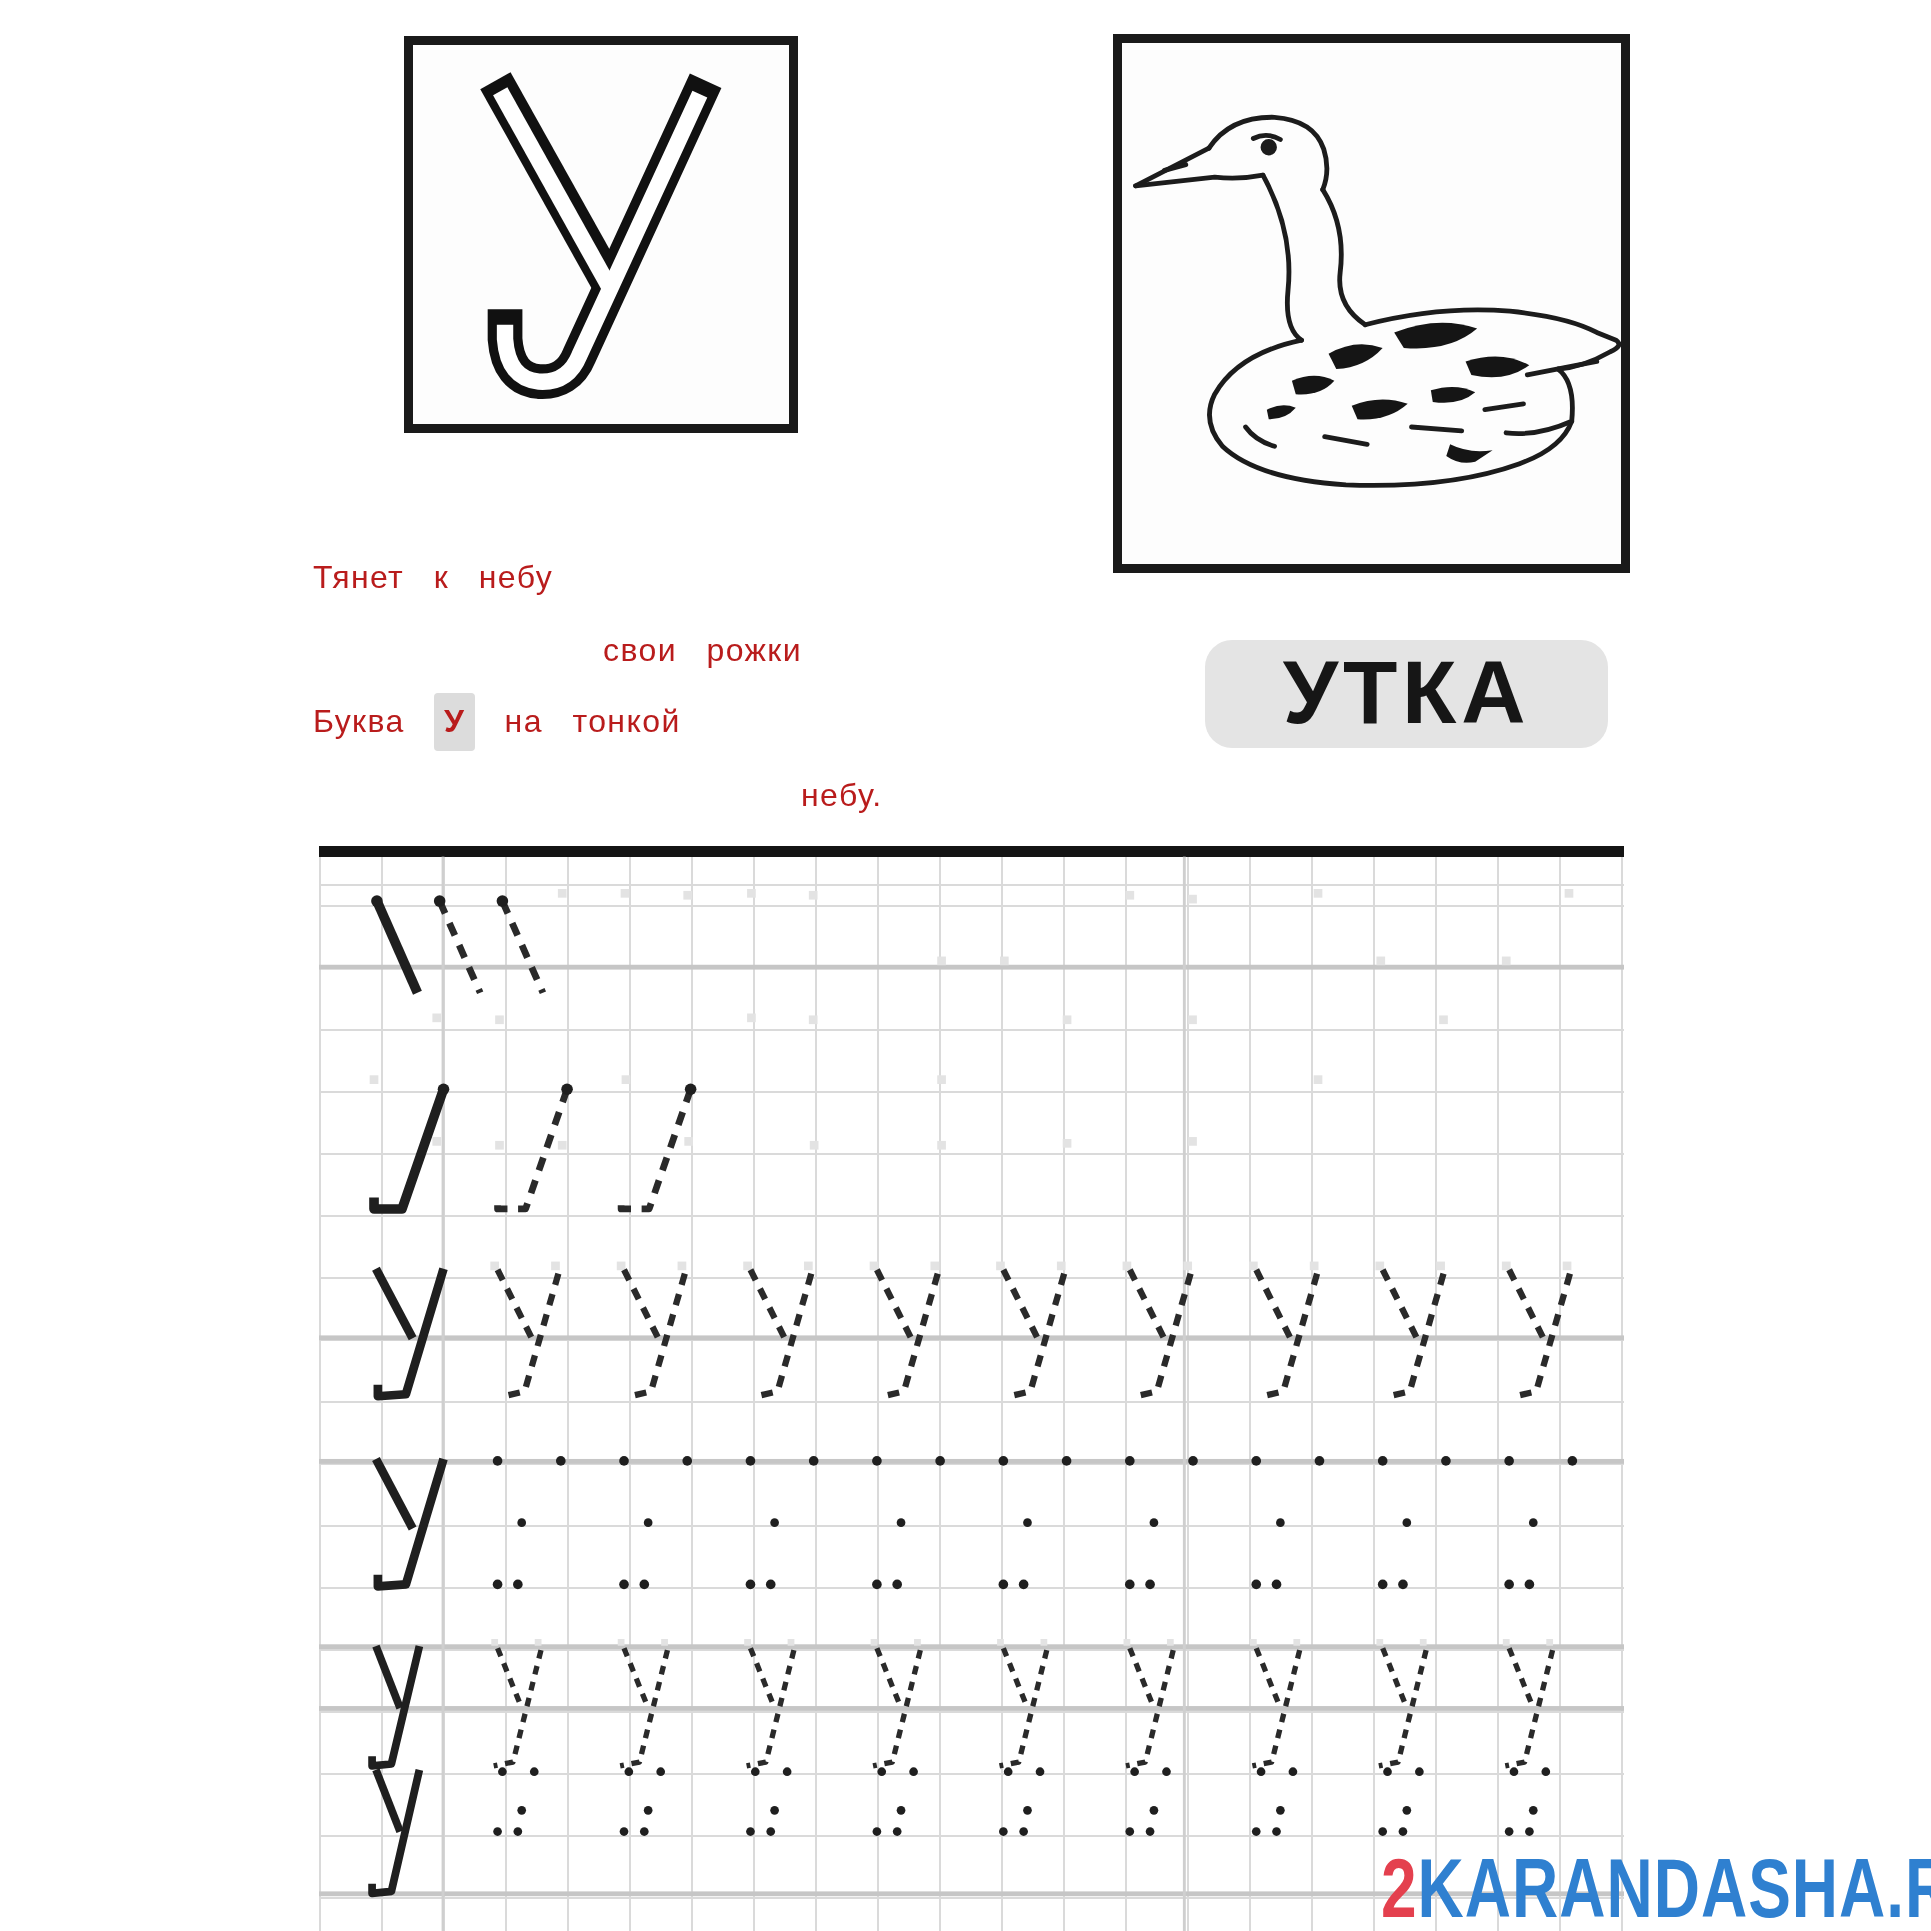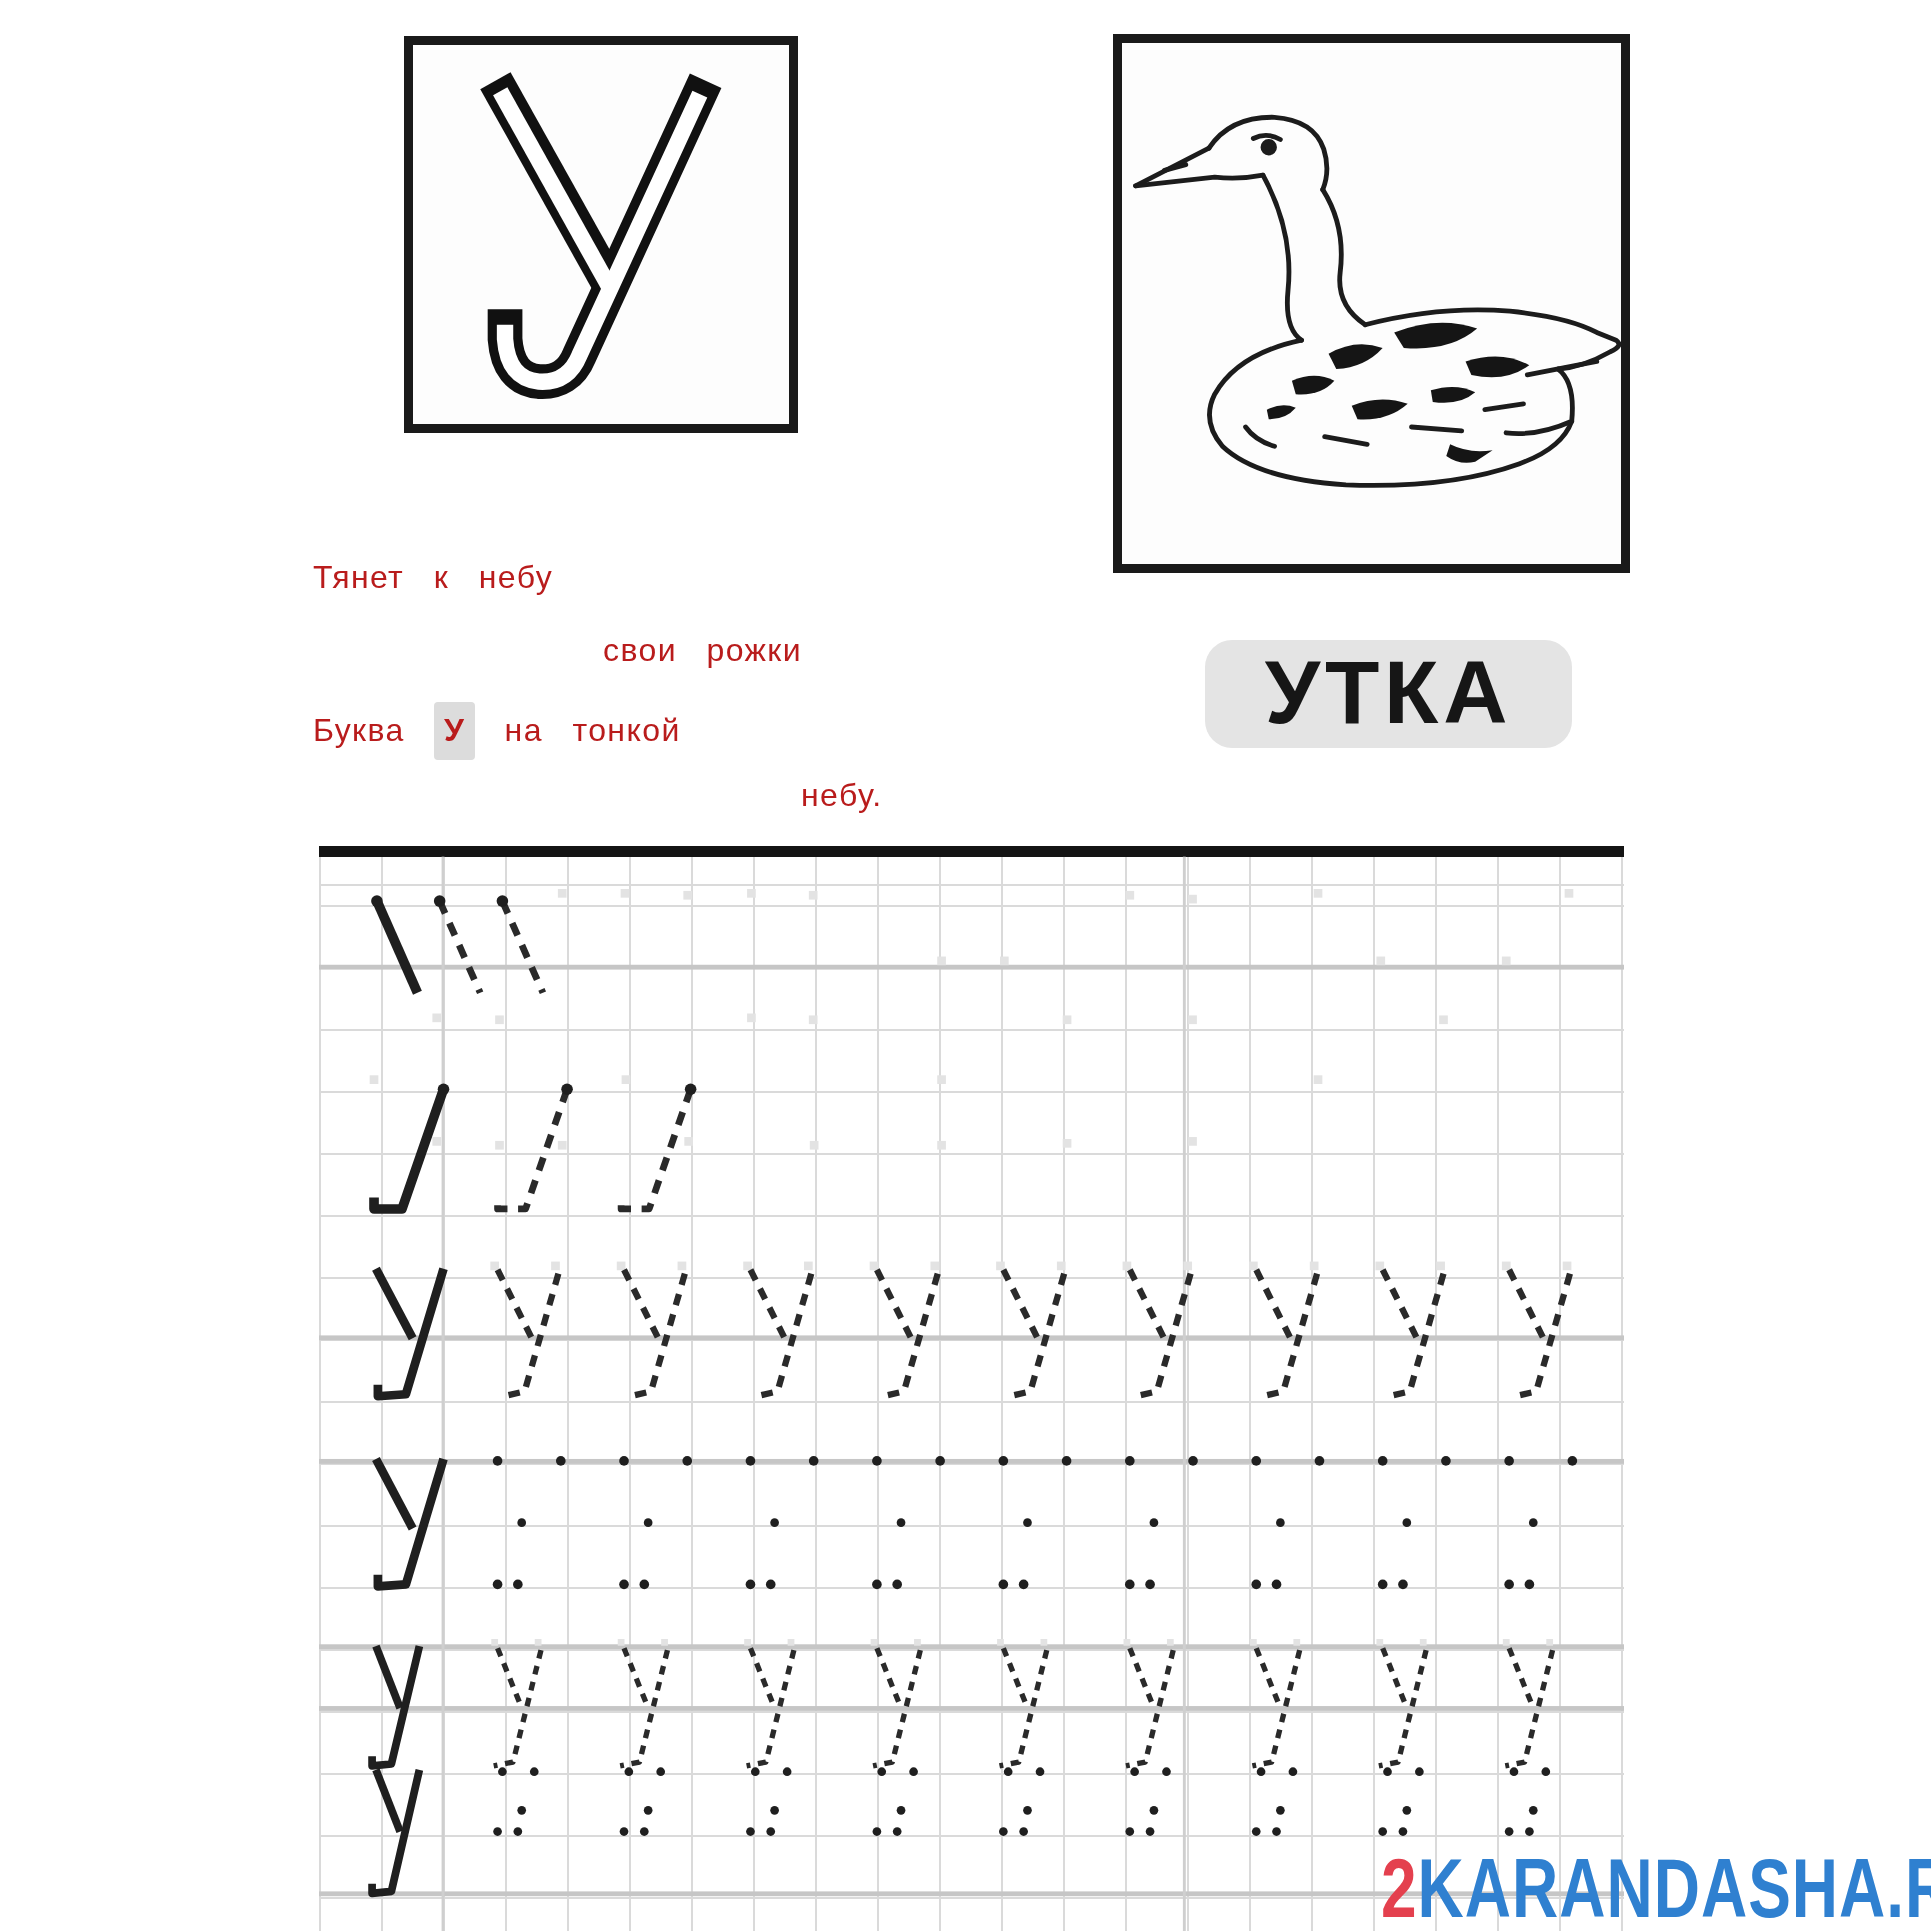--- a/index.html
+++ b/index.html
@@ -20,29 +20,29 @@
     border:9.7px solid #1a1a1a;background:#fdfdfd;
   }
   .picture-card svg{display:block;width:100%;height:100%;}
   
   .poem-line{
     position:absolute;font-size:32px;line-height:54px;color:#b91c1c;
     letter-spacing:1.4px;word-spacing:19.3px;white-space:nowrap;
   }
   #poem-l1{left:313px;top:550px;}
   #poem-l2{left:603px;top:623px;}
-  #poem-l3{left:313px;top:693px;margin-top:9px;}
+  #poem-l3{left:313px;top:693px;}
   #poem-l4{left:801px;top:768px;}
   .letter-chip{
     display:inline-block;background:#dcdcdc;padding:1px 9.7px 2.9px 9.7px;
     font-weight:700;border-radius:3.9px;
   }
   
   .word-badge{
-    position:absolute;left:1205px;top:640px;width:367px;height:108px;
+    position:absolute;left:1205px;top:640px;width:403px;height:108px;
     background:#e4e4e4;border-radius:27px;
     display:flex;align-items:center;justify-content:center;
   }
   .word-badge span{
     font-size:89px;font-weight:700;letter-spacing:4.8px;color:#161616;
     transform:translateY(-1.9px);
   }
   
   .practice{
     position:absolute;left:319px;top:846px;width:1305px;height:1085px;

